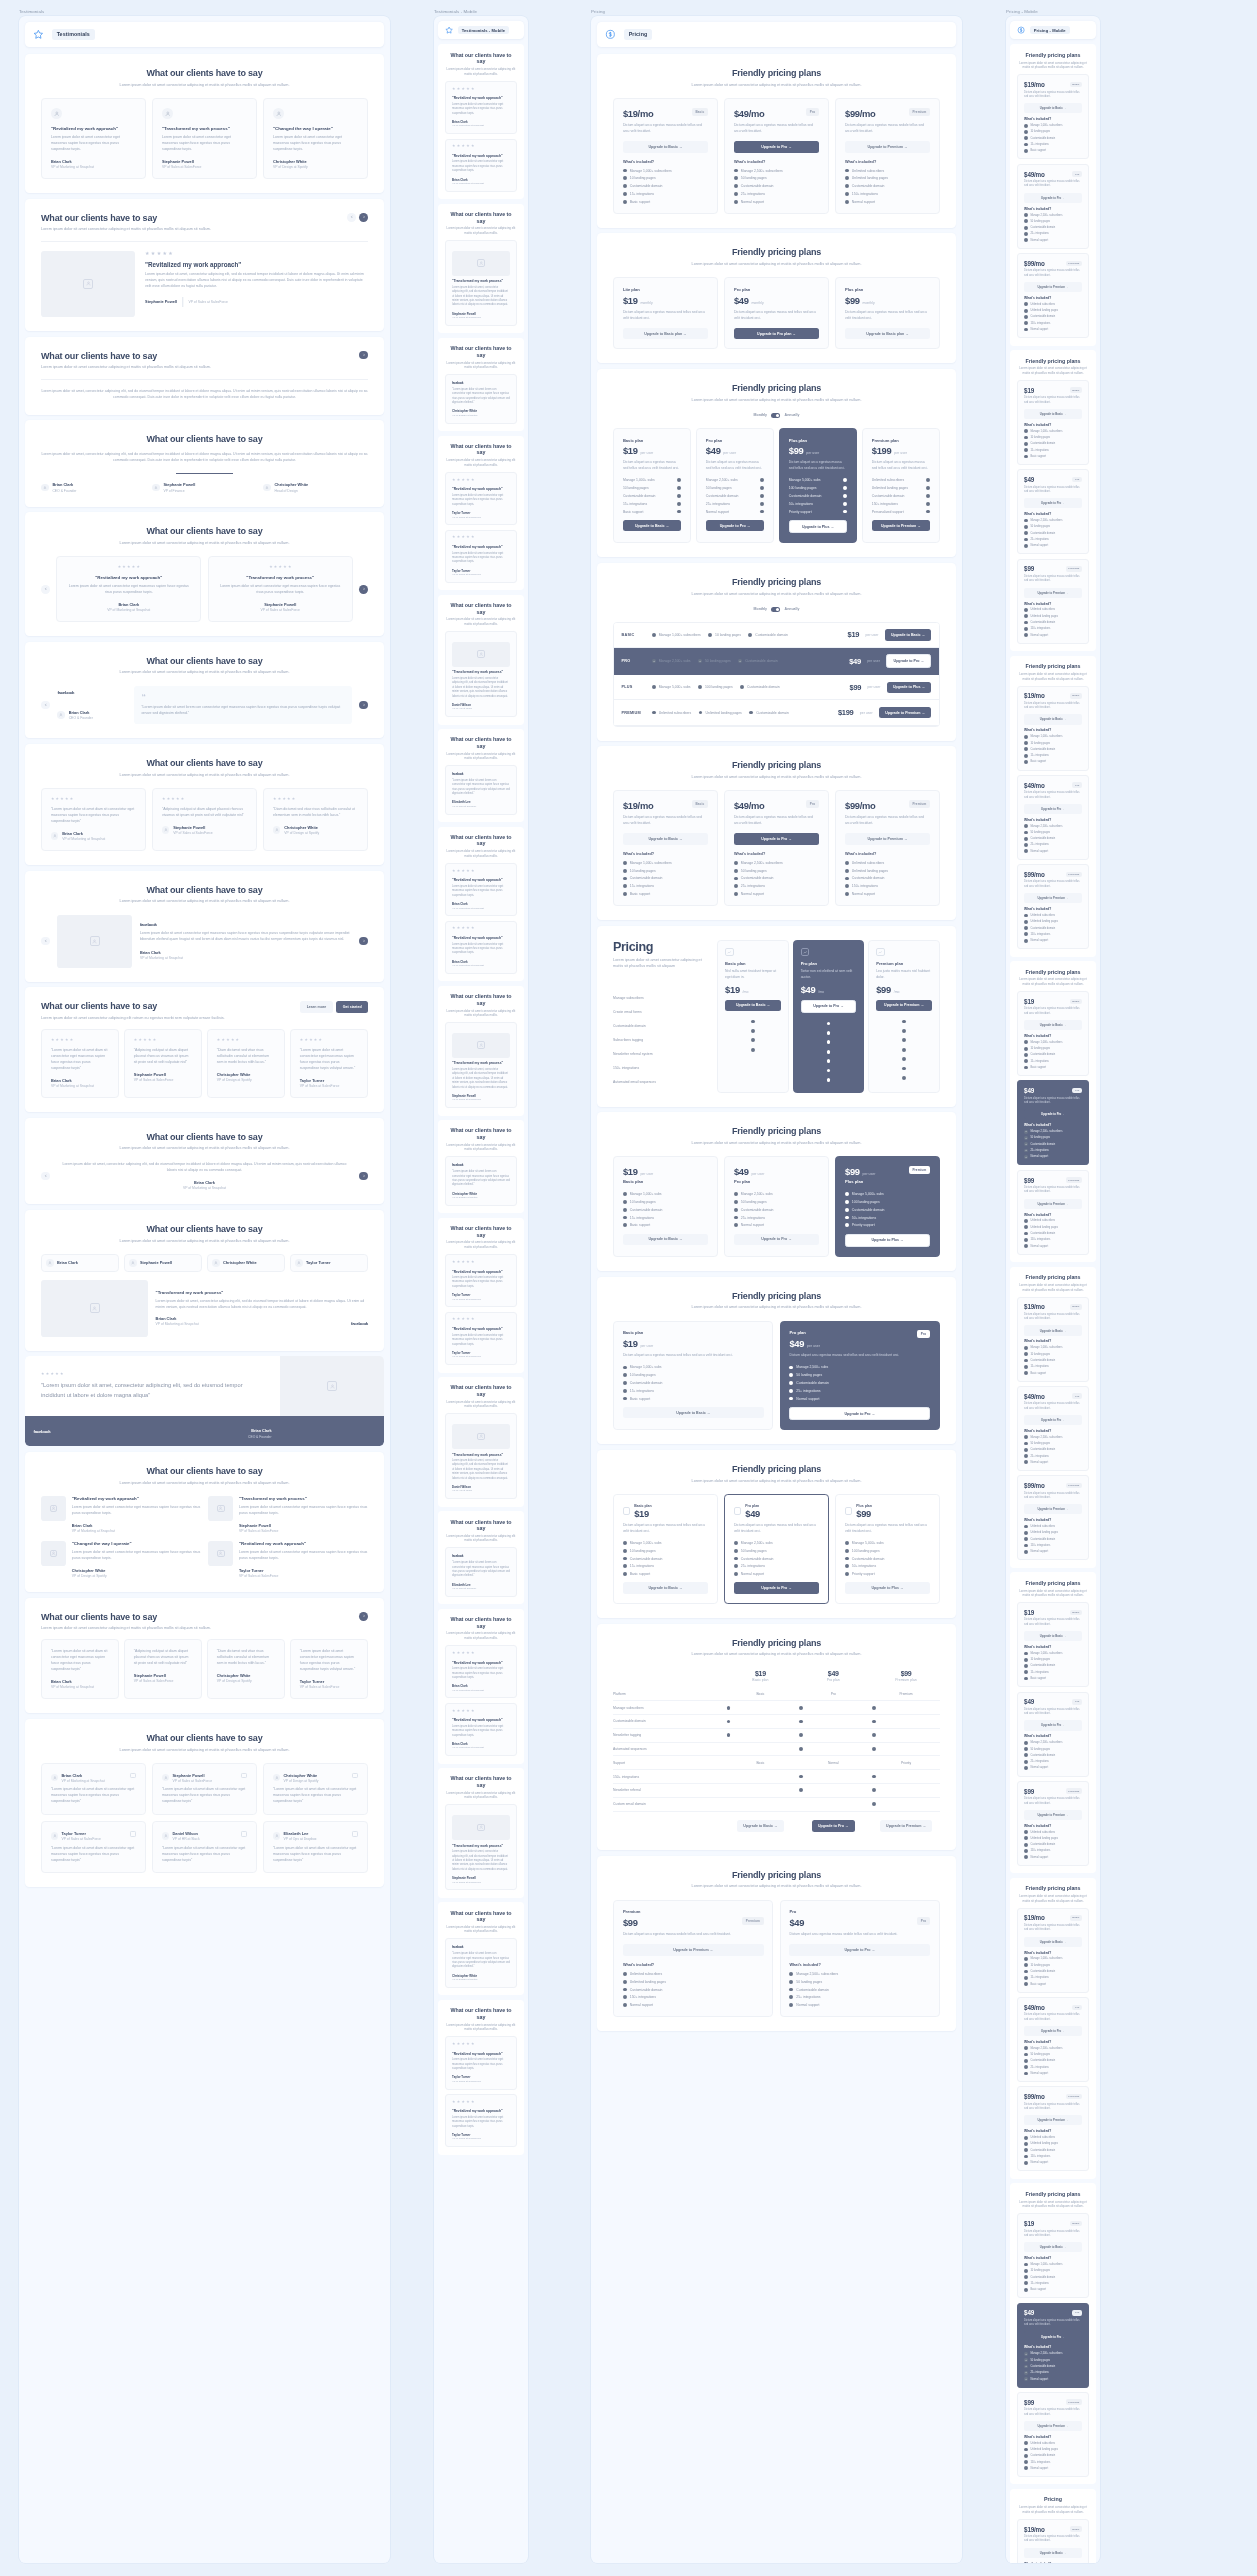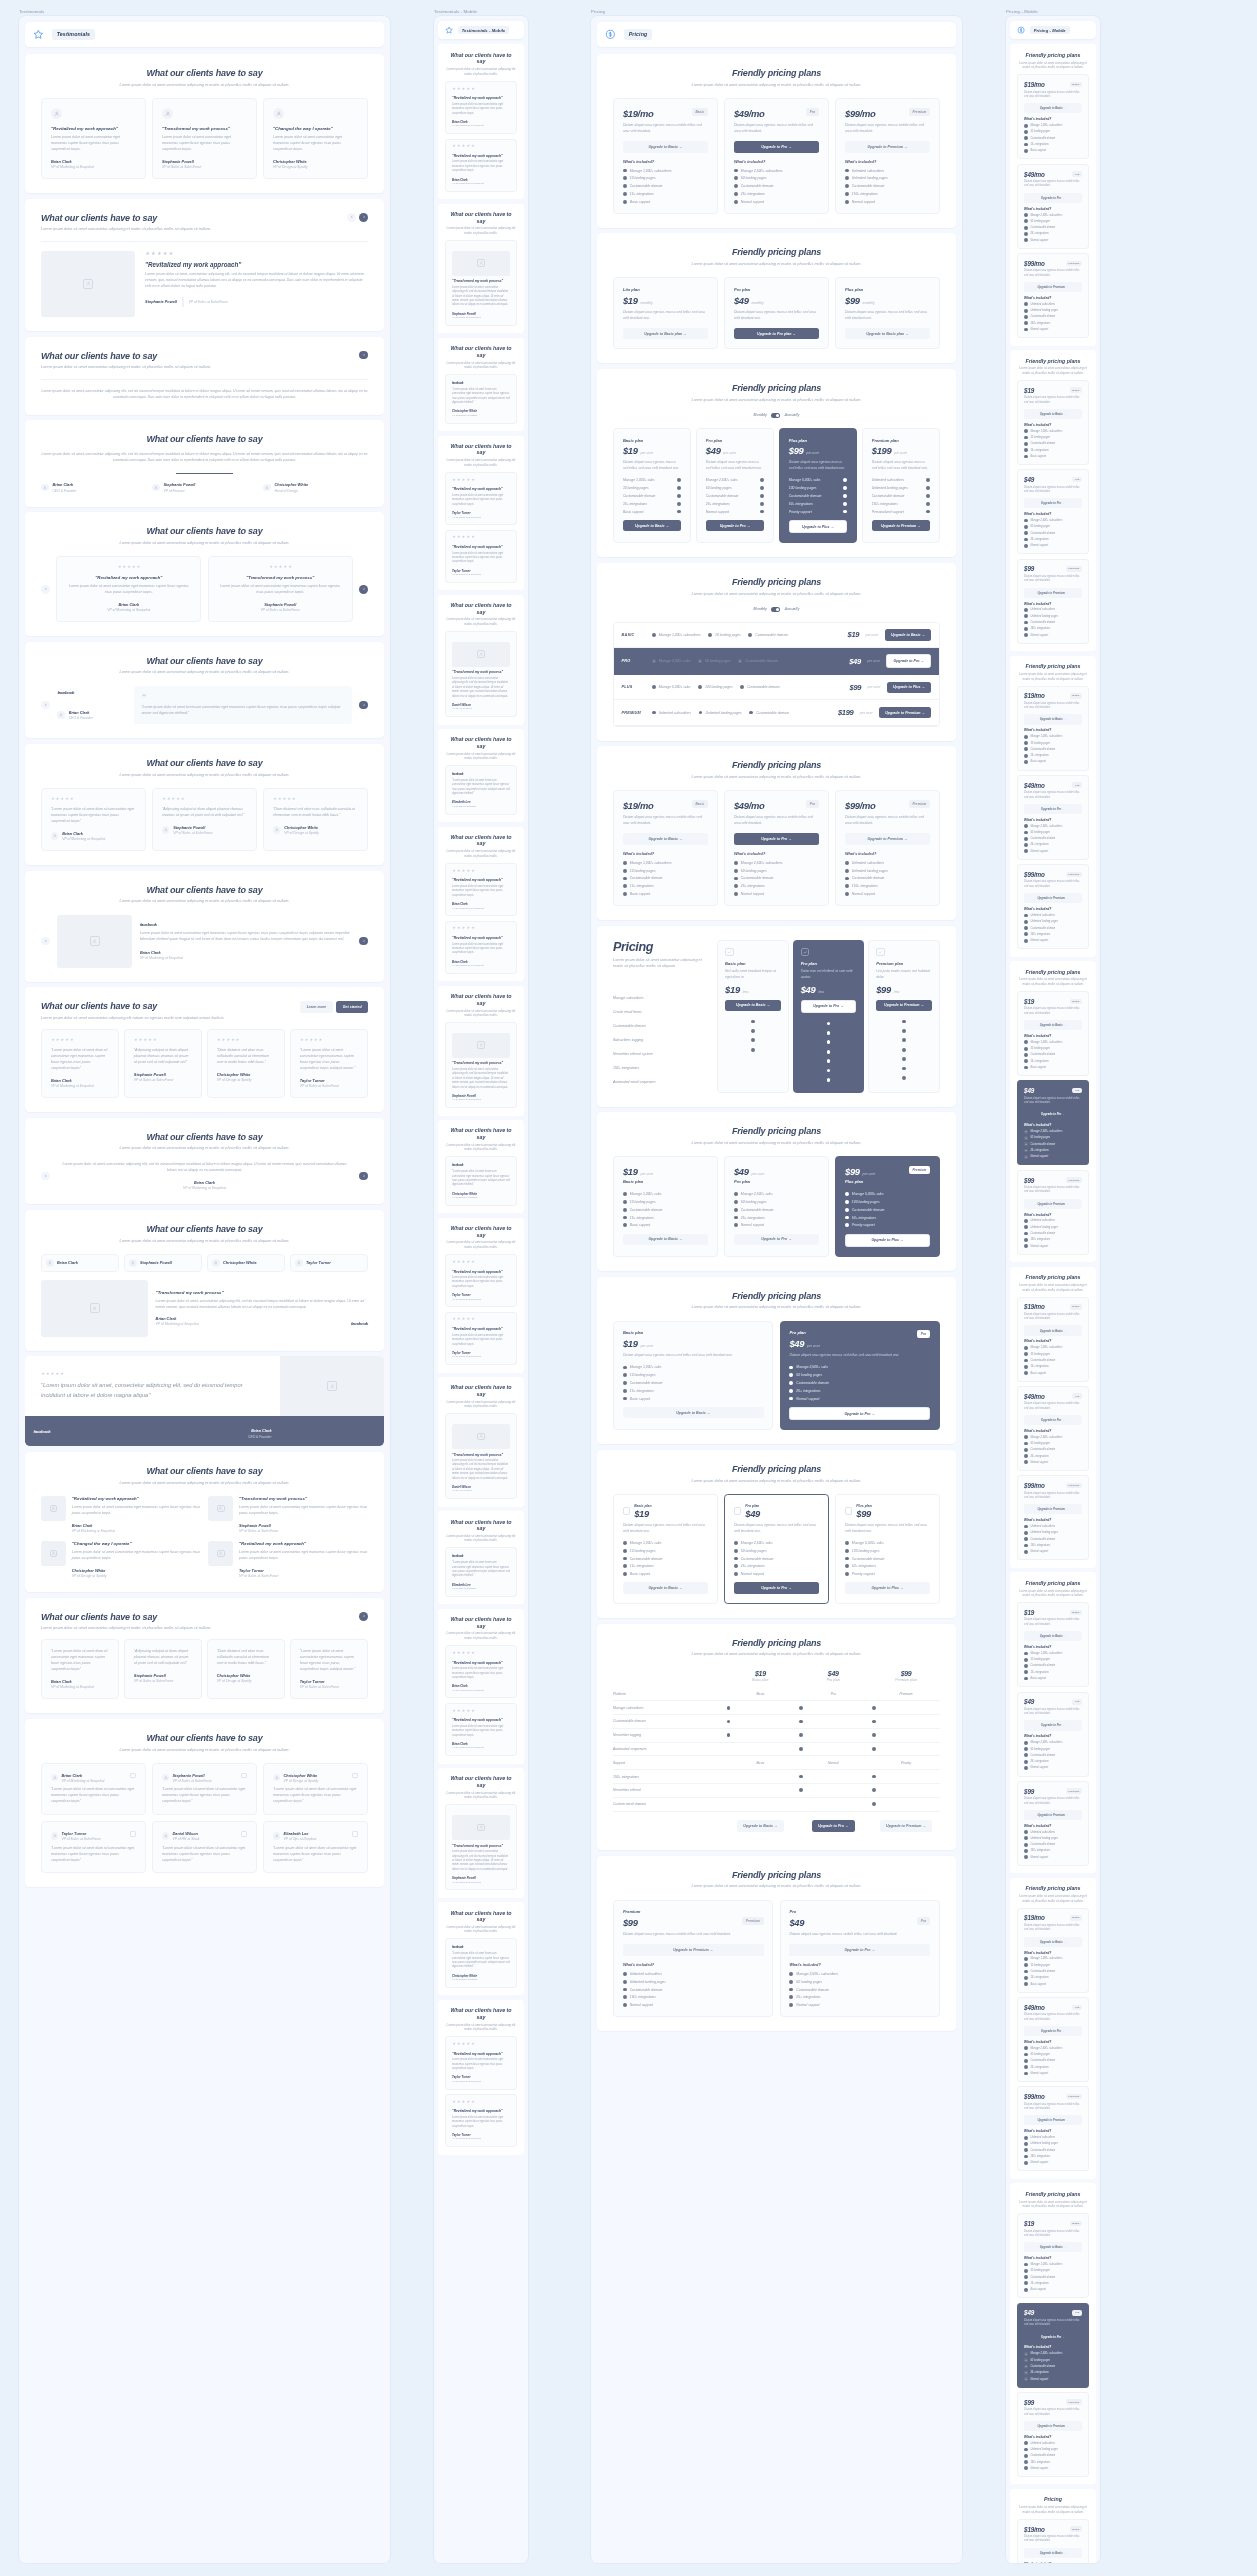--- a/index.html
+++ b/index.html
@@ -13,21 +13,21 @@
 
   
   .frame { position: absolute; }
   .frame-label {
     font-size: 4.4px; color: #8b98ab; letter-spacing: 0.1px;
     margin-bottom: 2.5px; white-space: nowrap; font-weight: 400;
   }
   .frame-body {
     background: #f5f9ff; border-radius: 6.3px;
     box-shadow: 0 0 0 0.6px rgba(190,210,235,.35);
-    overflow: hidden; padding: 5.7px; font-style: italic;
+    overflow: hidden; padding: 5.7px;
   }
 
   
   .chip-card {
     background:#fff; border-radius:4.4px; padding:7px 8.8px;
     display:flex; align-items:center; gap:7.5px; margin-bottom:7px;
     box-shadow:0 0.6px 1.9px rgba(120,140,175,.10);
   }
   .chip-icon { width:10.7px; height:10.7px; flex:0 0 10.7px; }
   .chip-icon svg { width:100%; height:100%; display:block; }

